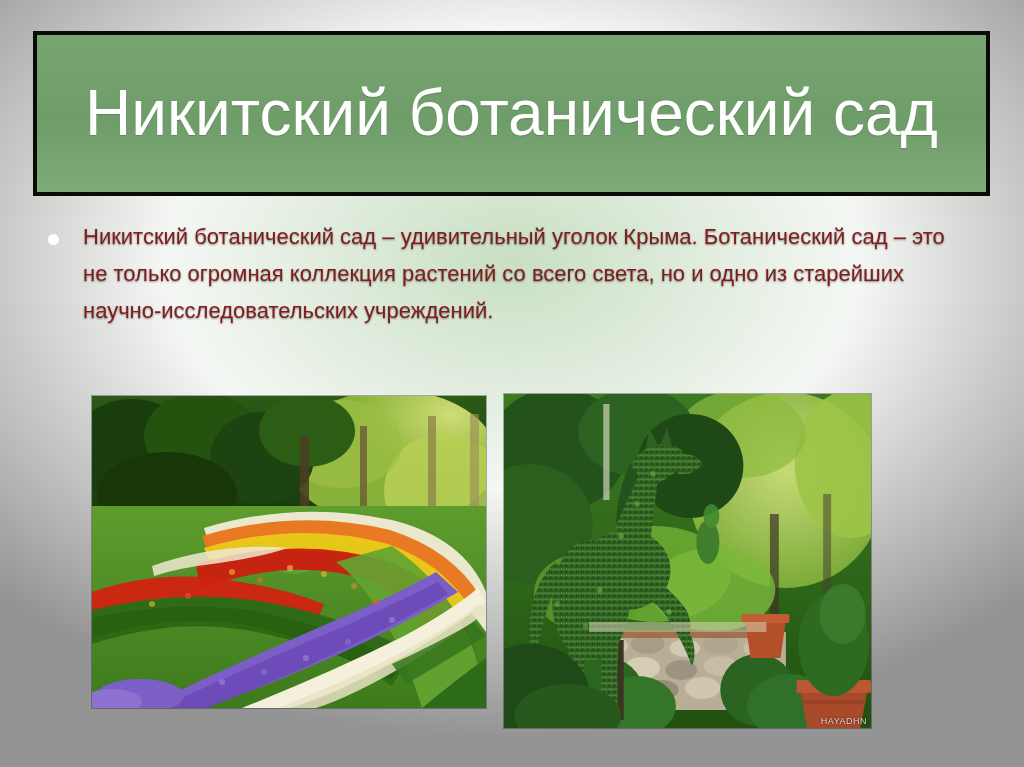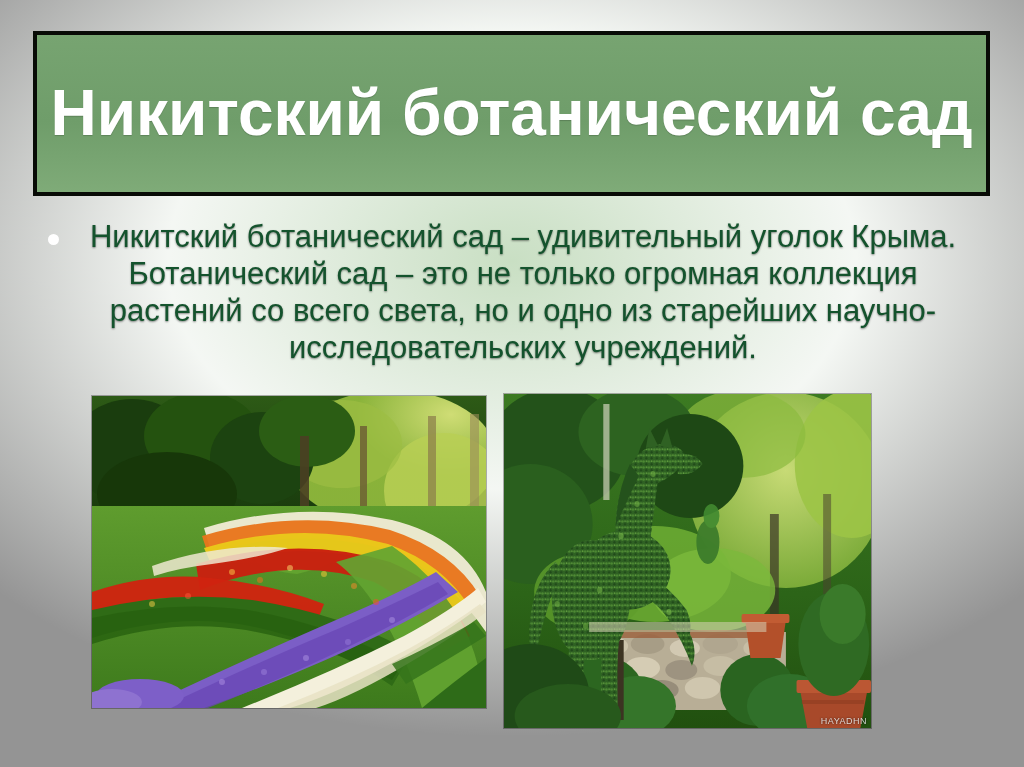--- a/index.html
+++ b/index.html
@@ -57,21 +57,21 @@
     background: linear-gradient(to bottom, #77a471 0%, #6f9d6a 55%, #7fab78 100%);
     z-index: 3;
     display: flex;
     align-items: center;
     justify-content: center;
   }
   .title-text {
     color: #ffffff;
     font-size: 64px;
     line-height: 1.05;
-    font-weight: 700;
+    font-weight: 400;
     letter-spacing: 0px;
     white-space: nowrap;
     text-shadow: 0 1px 1px rgba(0,0,0,0.18);
   }
 
   
   .body-block {
     position: absolute;
     left: 40px;
     top: 218px;
@@ -82,27 +82,26 @@
   }
   .bullet-dot {
     width: 11px;
     height: 11px;
     border-radius: 50%;
     background: #ffffff;
     margin: 16px 24px 0 8px;
     flex: 0 0 auto;
   }
   .bullet-text {
-    color: #14532d;
-    font-size: 31px;
+    color: #7f1d1d;
+    font-size: 22px;
     line-height: 37px;
     font-weight: 400;
     text-shadow: 0 1px 2px rgba(0,0,0,0.45);
     max-width: 880px;
-    text-align: center;
   }
 
   
   .photo {
     position: absolute;
     z-index: 3;
     overflow: hidden;
     box-shadow: 0 0 0 1px rgba(0,0,0,0.30);
   }
   .photo-left  { left: 92px;  top: 396px; width: 394px; height: 312px; }

